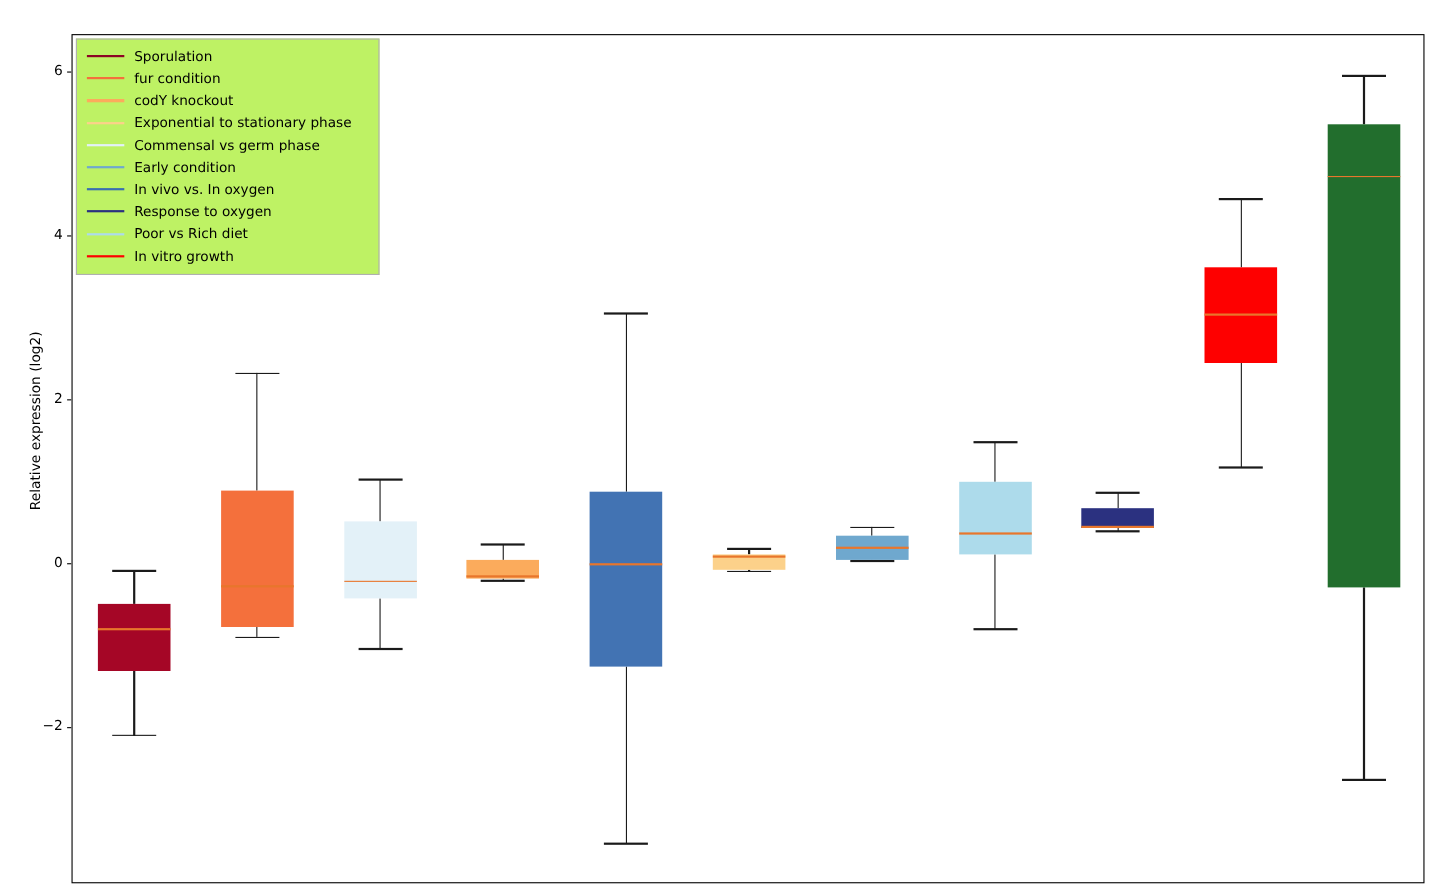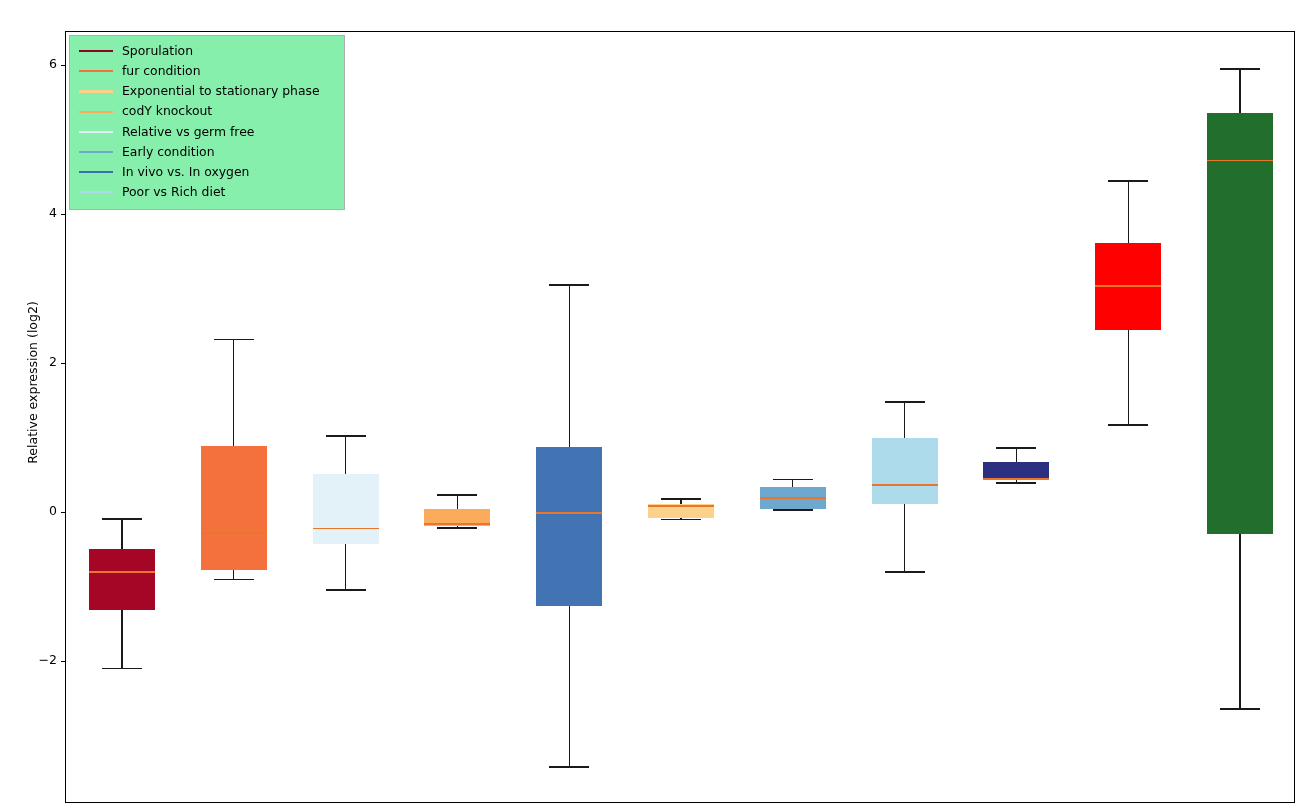--- a/index.html
+++ b/index.html
@@ -39,21 +39,21 @@
   
   .box-group{position:absolute;top:0;height:772px;}
   .whisker-line{position:absolute;width:1.3px;background:#1a1a1a;left:50%;margin-left:-0.65px;}
   .cap{position:absolute;height:1.6px;background:#1a1a1a;left:50%;}
   .boxrect{position:absolute;left:0;box-sizing:border-box;}
   .medianline{position:absolute;left:0;height:1.7px;background:#e8762c;}
 
   
   #legend{
     position:absolute;left:69px;top:35px;
-    background:#86efac;border:0.9px solid #b0b0b0;
+    background:#bef264;border:0.9px solid #b0b0b0;
     padding:5px 4px 6px 9px;box-sizing:border-box;
     width:276px;
   }
   .legend-row{display:flex;align-items:center;height:20.2px;}
   .legend-swatch{width:34px;height:2.1px;flex:0 0 34px;margin-right:9px;}
   .legend-label{font-size:12.4px;color:#000;white-space:nowrap;line-height:1;}
 </style>
 </head>
 <body>
 
@@ -181,38 +181,46 @@
   <div id="legend">
       <div class="legend-row">
         <span class="legend-swatch" style="background: rgb(140, 5, 36);"></span>
         <span class="legend-label">Sporulation</span>
       </div>
       <div class="legend-row">
         <span class="legend-swatch" style="background: rgb(244, 112, 60);"></span>
         <span class="legend-label">fur condition</span>
       </div>
       <div class="legend-row">
+        <span class="legend-swatch" style="background: rgb(251, 171, 92);"></span>
+        <span class="legend-label">codY knockout</span>
+      </div>
+      <div class="legend-row">
         <span class="legend-swatch" style="background: rgb(252, 209, 138);"></span>
         <span class="legend-label">Exponential to stationary phase</span>
       </div>
       <div class="legend-row">
-        <span class="legend-swatch" style="background: rgb(251, 171, 92);"></span>
-        <span class="legend-label">codY knockout</span>
-      </div>
-      <div class="legend-row">
         <span class="legend-swatch" style="background: rgb(227, 241, 248);"></span>
-        <span class="legend-label">Relative vs germ free</span>
+        <span class="legend-label">Commensal vs germ phase</span>
       </div>
       <div class="legend-row">
         <span class="legend-swatch" style="background: rgb(111, 168, 206);"></span>
         <span class="legend-label">Early condition</span>
       </div>
       <div class="legend-row">
         <span class="legend-swatch" style="background: rgb(58, 111, 176);"></span>
         <span class="legend-label">In vivo vs. In oxygen</span>
       </div>
       <div class="legend-row">
+        <span class="legend-swatch" style="background: rgb(43, 49, 128);"></span>
+        <span class="legend-label">Response to oxygen</span>
+      </div>
+      <div class="legend-row">
         <span class="legend-swatch" style="background: rgb(173, 219, 235);"></span>
         <span class="legend-label">Poor vs Rich diet</span>
       </div>
+      <div class="legend-row">
+        <span class="legend-swatch" style="background: rgb(254, 0, 0);"></span>
+        <span class="legend-label">In vitro growth</span>
+      </div>
     </div>
 
 </div>
 
 </body></html>

